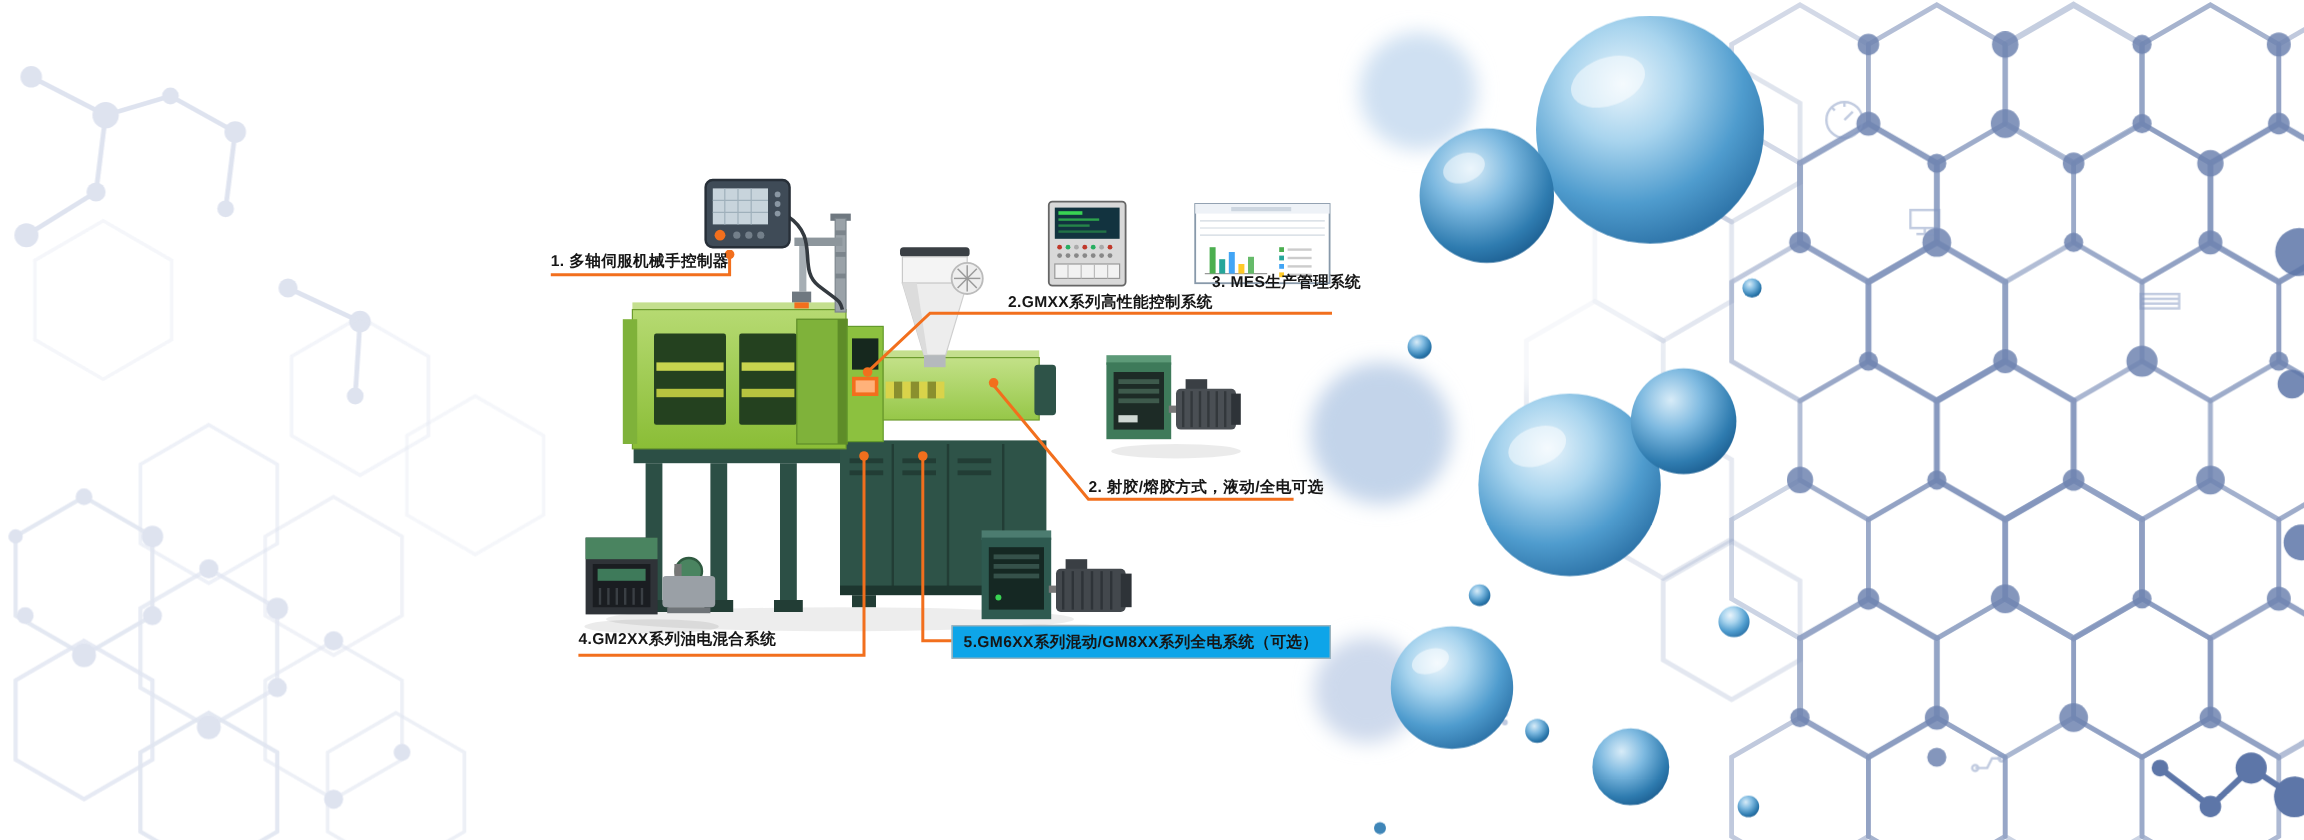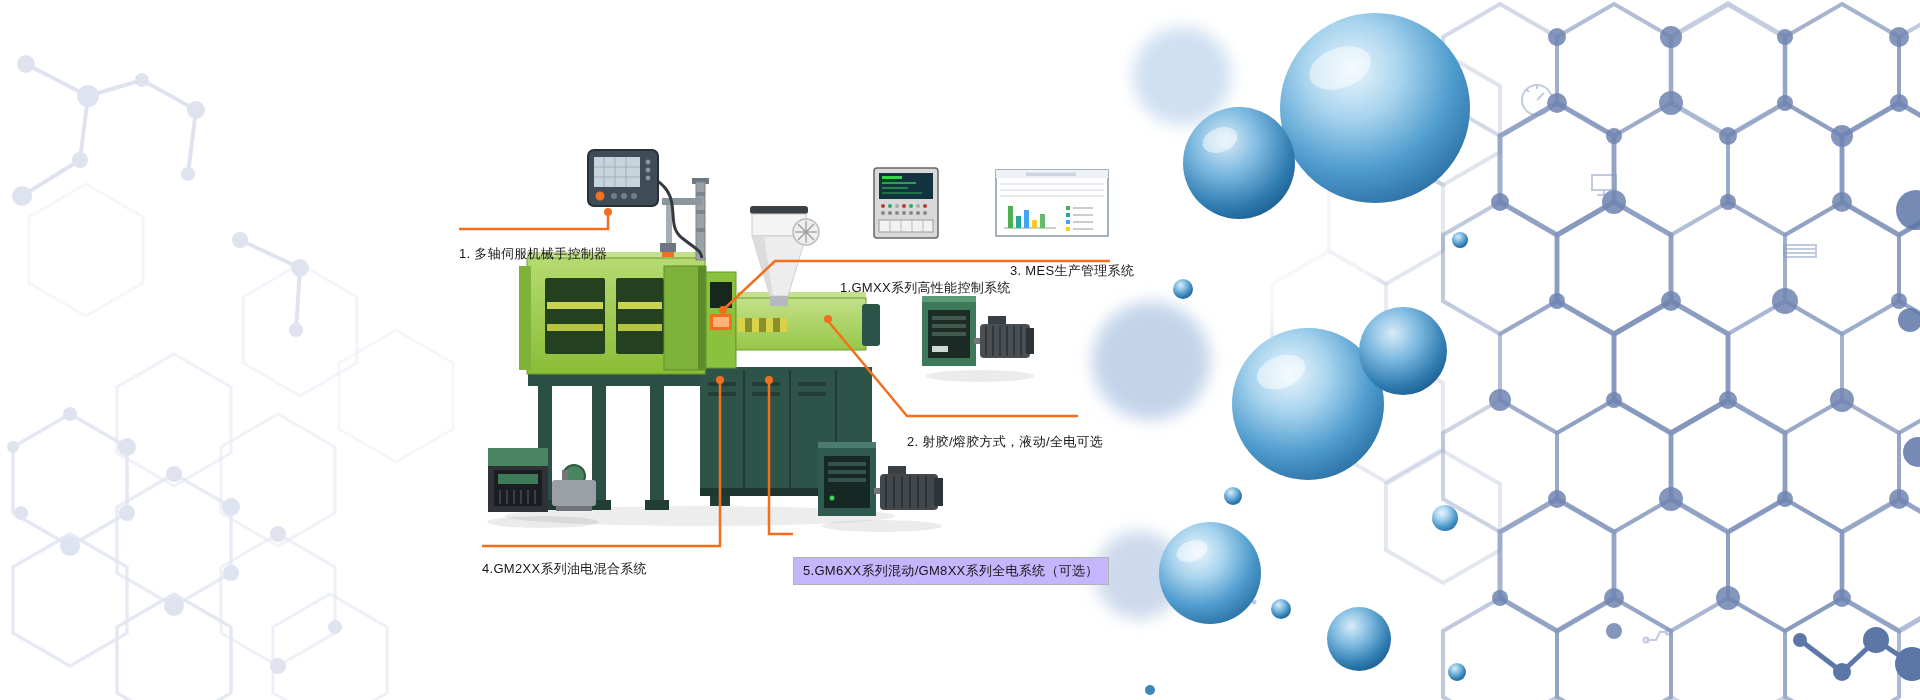--- a/index.html
+++ b/index.html
@@ -3,25 +3,25 @@
 <meta charset="utf-8">
 <style>
   html,body{margin:0;padding:0;}
   body{
     width:1920px;height:700px;position:relative;overflow:hidden;
     background:#ffffff;
     font-family:"Liberation Sans","DejaVu Sans",sans-serif;
   }
   .scene{position:absolute;left:0;top:0;width:1920px;height:700px;}
   .callout{
-    position:absolute;font-size:13px;font-weight:normal;color:#161616;
-    white-space:nowrap;z-index:6;letter-spacing:.3px;margin-top:36px;
+    position:absolute;font-size:13px;font-weight:bold;color:#161616;
+    white-space:nowrap;z-index:6;letter-spacing:.3px;
   }
   .callout.boxed{
-    background:#c4b5fd;border:1px solid #b3b3b3;padding:4px 9px;
+    background:#0ea5e9;border:1px solid #b3b3b3;padding:4px 9px;
   }
   
   .hx{fill:none;stroke:#6f84b1;}
   .hxl{fill:none;stroke:#dfe4f0;}
   .nd{fill:#6f84b1;}
   .ndl{fill:#dde2ef;}
   .ch{stroke:#dde2ef;stroke-width:4;}
   .oln{stroke:#f26f1d;stroke-width:2.5;fill:none;}
 </style>
 </head>
@@ -487,21 +487,21 @@
     <circle cx="608" cy="212" r="4" fill="#f26f1d"></circle>
     <circle cx="723" cy="310" r="4" fill="#f26f1d"></circle>
     <circle cx="828" cy="319" r="4" fill="#f26f1d"></circle>
     <circle cx="769" cy="380" r="4" fill="#f26f1d"></circle>
     <circle cx="720" cy="380" r="4" fill="#f26f1d"></circle>
   </g>
 </svg>
 
 <div class="callout" style="left:459px;top:209px">1. 多轴伺服机械手控制器</div>
 
-<div class="callout" style="left:840px;top:243px">1.GMXX系列高性能控制系统</div>
+<div class="callout" style="left:840px;top:243px">2.GMXX系列高性能控制系统</div>
 
 <div class="callout" style="left:1010px;top:226px">3. MES生产管理系统</div>
 
 <div class="callout" style="left:907px;top:397px">2. 射胶/熔胶方式，液动/全电可选</div>
 
 <div class="callout boxed" style="left:793px;top:521px">5.GM6XX系列混动/GM8XX系列全电系统（可选）</div>
 
 <div class="callout" style="left:482px;top:524px">4.GM2XX系列油电混合系统</div>
 
 </body></html>

